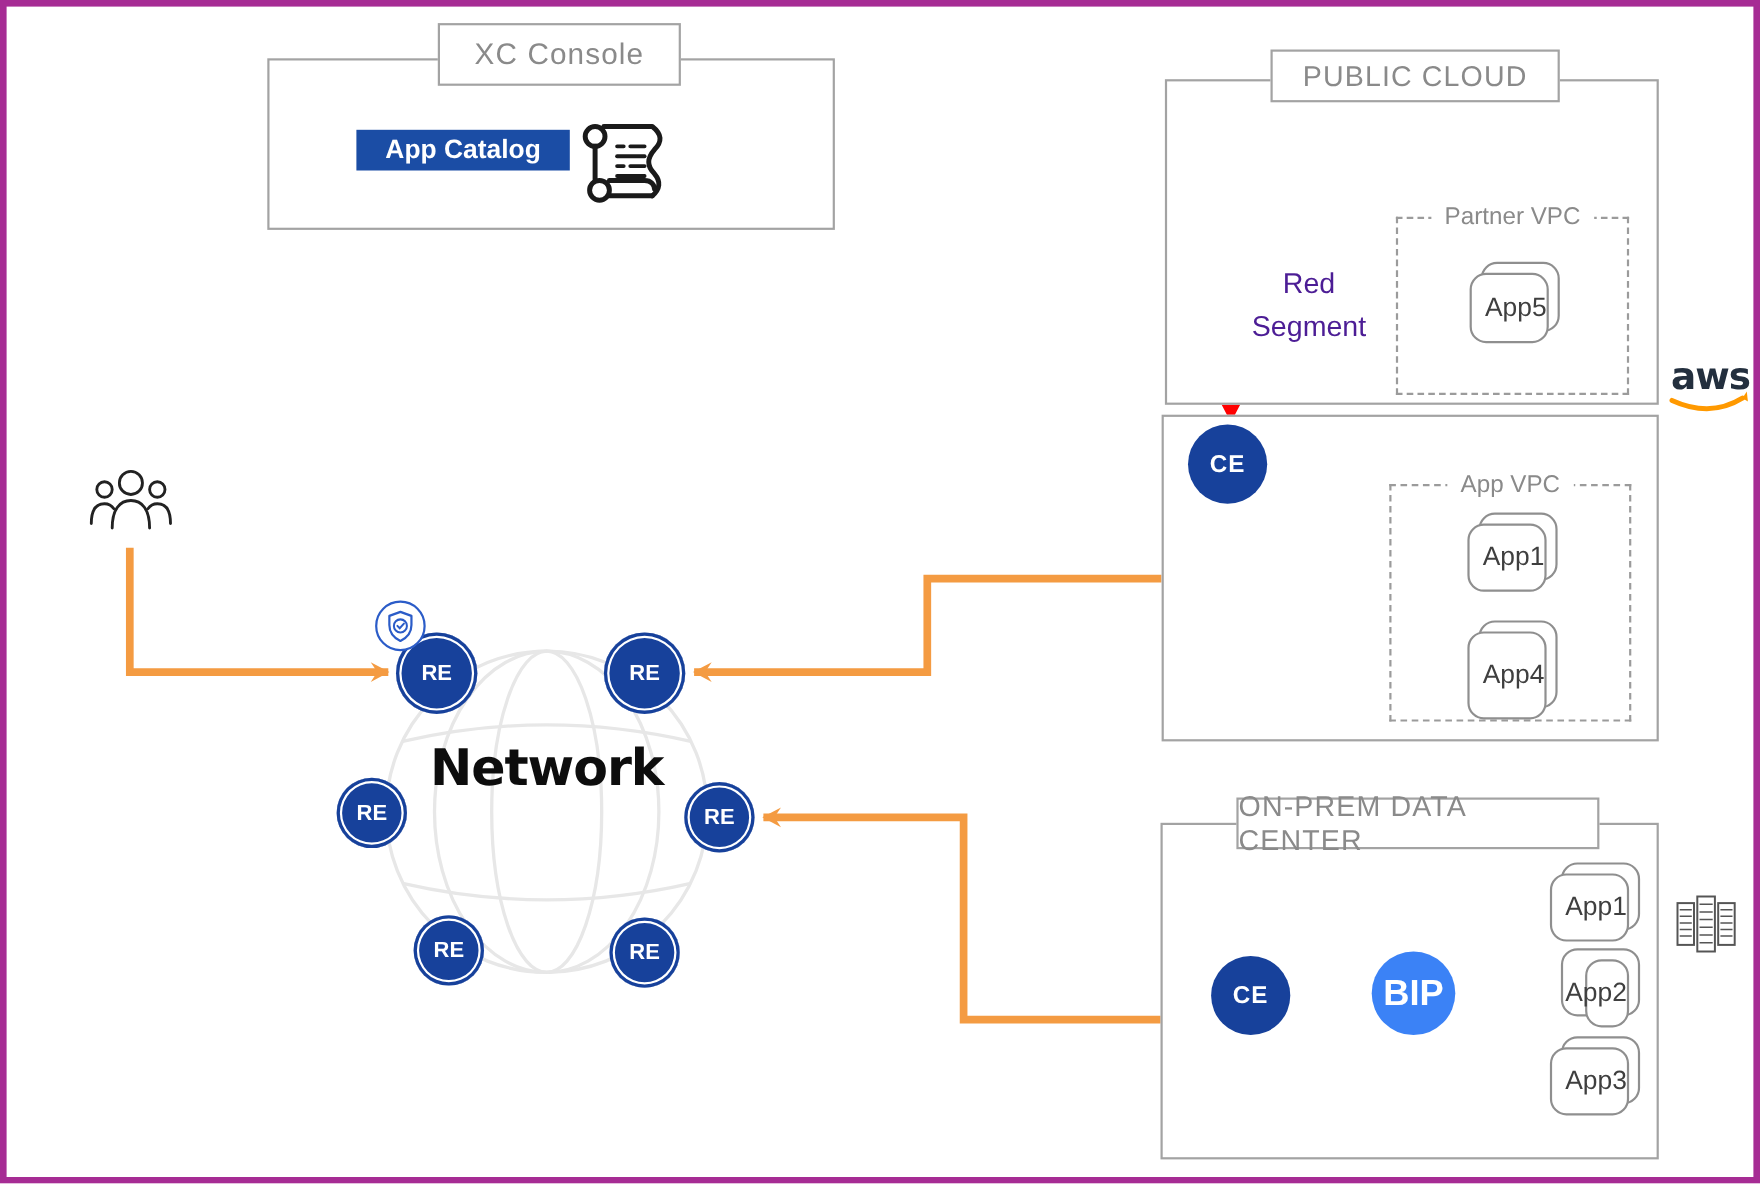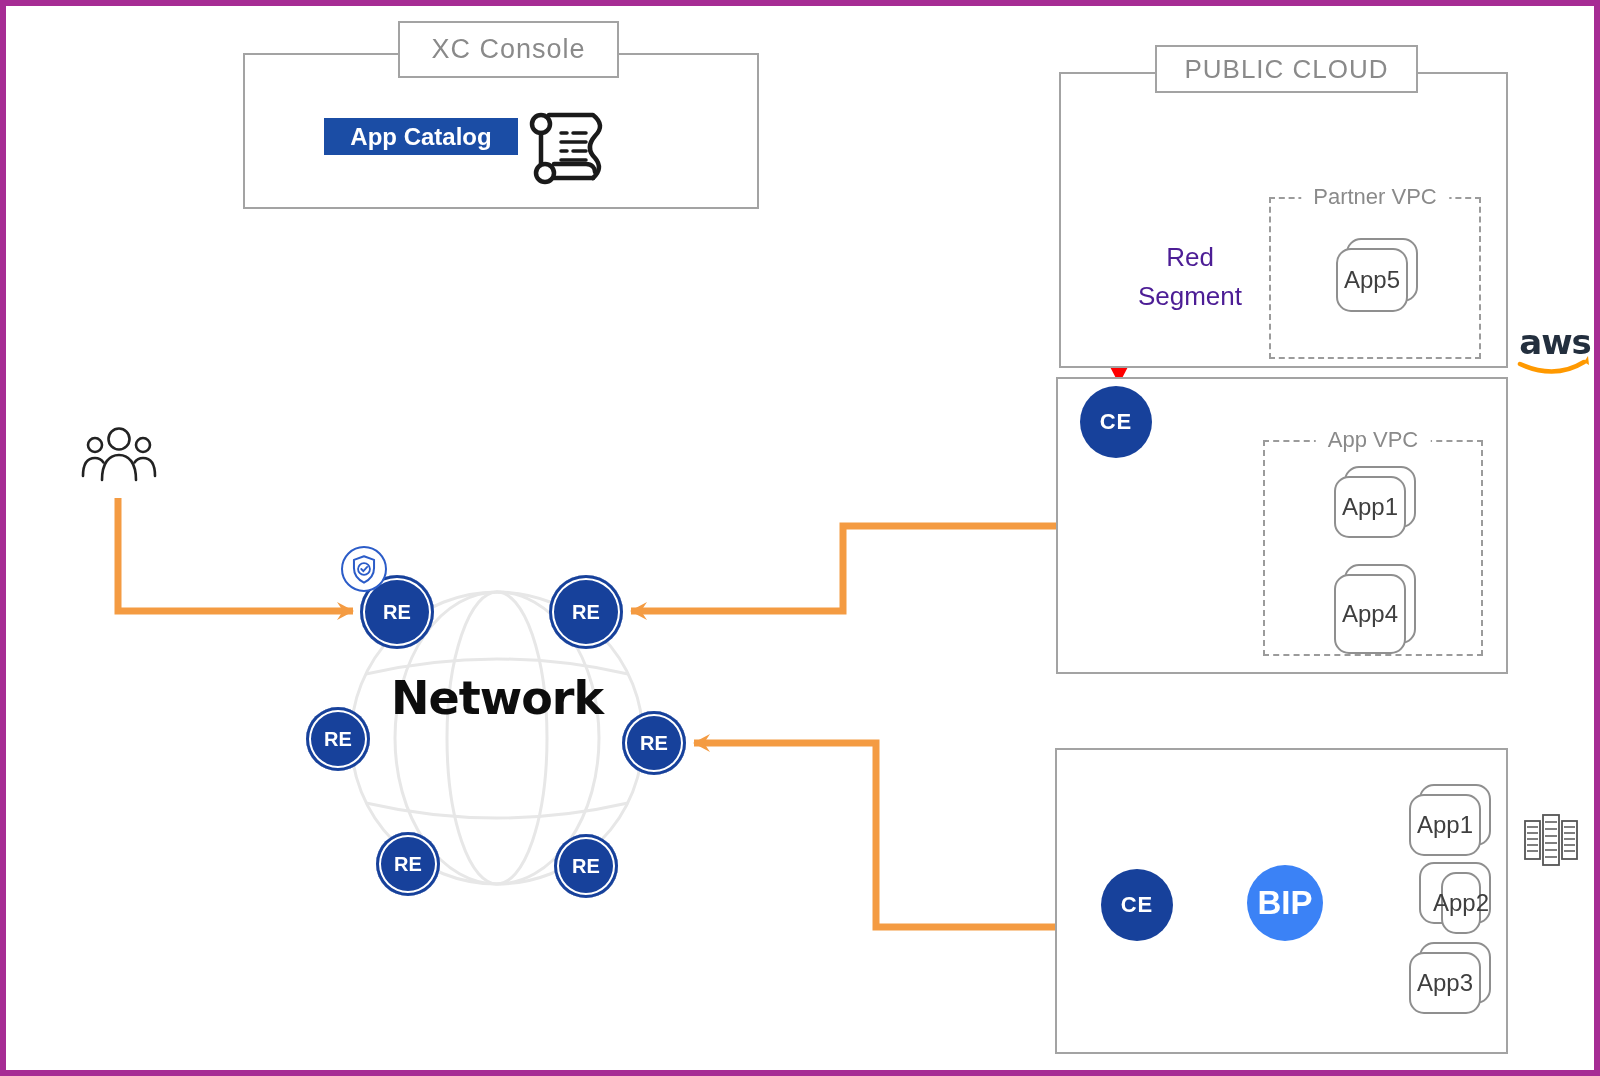--- a/index.html
+++ b/index.html
@@ -12,21 +12,21 @@
   .titlebox{border:2px solid #A3A3A3;background:#fff;z-index:4;display:flex;align-items:center;justify-content:center;
             color:#8A8A8A;letter-spacing:1px;}
   .dashed{border:2px dashed #9B9B9B;z-index:3;}
   .dash-label{position:absolute;top:-15px;left:50%;transform:translateX(-50%);background:#fff;
               padding:0 12px;color:#8A8A8A;font-size:22px;white-space:nowrap;}
   
   .app-stack{z-index:4;}
   .app-back{position:absolute;left:10px;top:-10px;width:100%;height:100%;
             border:2px solid #8F8F8F;border-radius:15px;background:#fff;box-sizing:border-box;}
   .app-front{position:relative;width:100%;height:100%;border:2px solid #8F8F8F;border-radius:15px;background:#fff;
-             box-sizing:border-box;display:flex;align-items:center;justify-content:center;
+             box-sizing:border-box;display:flex;align-items:center;justify-content:flex-end;
              font-size:24px;color:#3F3F3F;}
   
   .node{border-radius:50%;color:#fff;display:flex;align-items:center;justify-content:center;
         font-weight:bold;z-index:4;}
   .re{background:#17419B;box-shadow:inset 0 0 0 3px #17419B, inset 0 0 0 5px #FFFFFF;font-size:20px;}
   .ce{background:#17419B;font-size:22px;letter-spacing:1px;}
   .bip{background:#3b82f6;font-size:33px;text-align:center;}
   .btn{background:#1B4DA5;color:#fff;font-weight:bold;display:flex;align-items:center;justify-content:center;z-index:4;}
   .gn-title{z-index:4;text-align:center;font-weight:bold;color:#0D0D0D;font-size:46px;line-height:56px;
             letter-spacing:-1px;font-family:"DejaVu Sans","Liberation Sans",sans-serif;}
@@ -185,20 +185,23 @@
       <circle cx="41" cy="15" r="10.5"></circle>
       <path d="M24,56 C24,39 31,31 41,31 C51,31 58,39 58,56"></path>
       <circle cx="17" cy="21" r="7"></circle>
       <path d="M5,52 C5,40 9,34 17,34 C20.5,34 23.5,35.6 25.5,38.5"></path>
       <circle cx="65" cy="21" r="7"></circle>
       <path d="M77,52 C77,40 73,34 65,34 C61.5,34 58.5,35.6 56.5,38.5"></path>
     </g>
   </svg>
 
   <div class="abs gbox" style="left:1049px;top:742px;width:453px;height:306px;"></div>
+  <div class="abs titlebox" style="left:1118px;top:719px;width:330px;height:47px;font-size:26px;">
+    <span>ON-PREM DATA CENTER</span>
+  </div>
 
   <div class="abs node ce" style="left:1095px;top:863px;width:72px;height:72px;">
     <span>CE</span>
   </div>
   <div class="abs node bip" style="left:1241px;top:859px;width:76px;height:76px;">
     <span>BIP</span>
   </div>
 
 
   <div class="abs app-stack" style="left:1403px;top:788px;width:72px;height:62px;">

